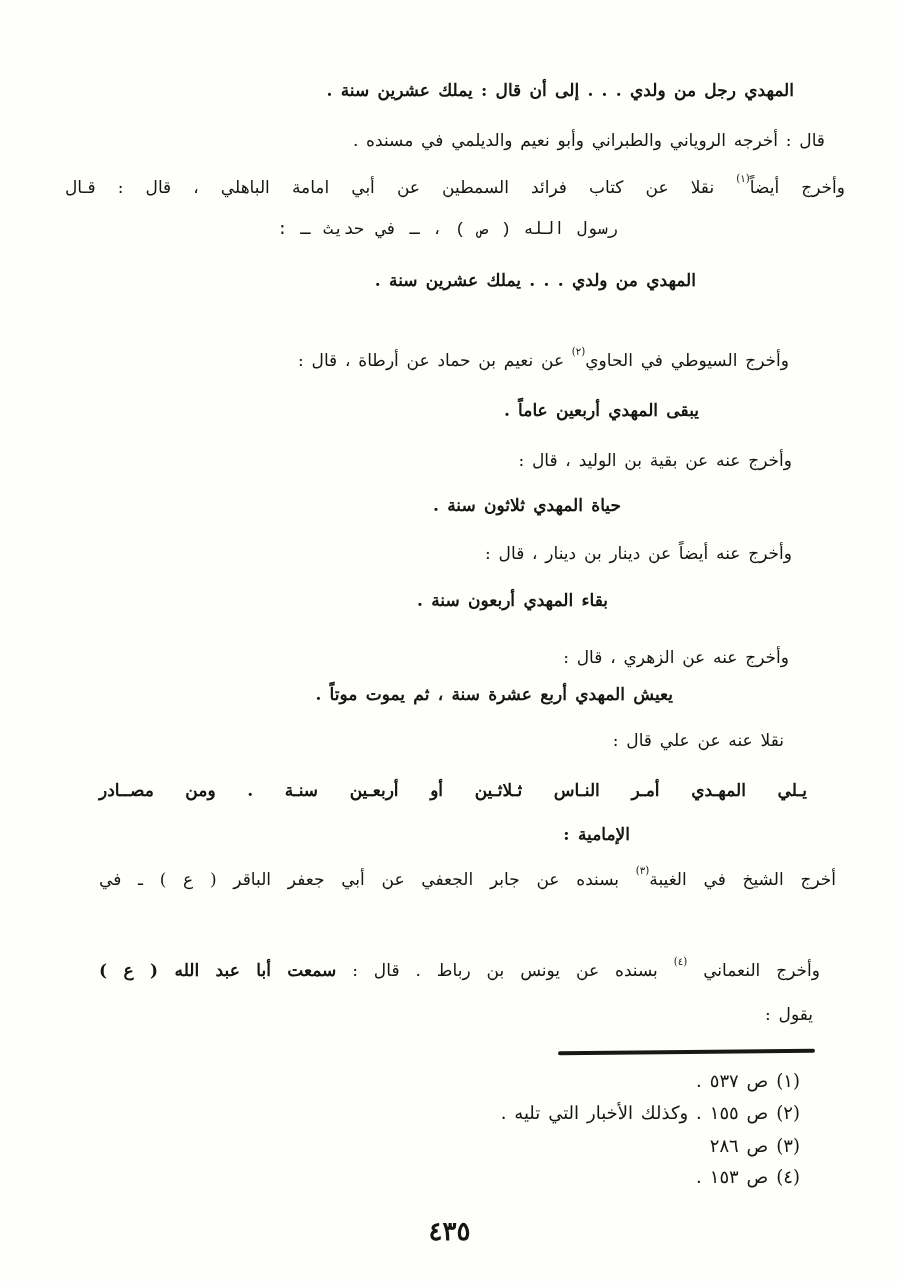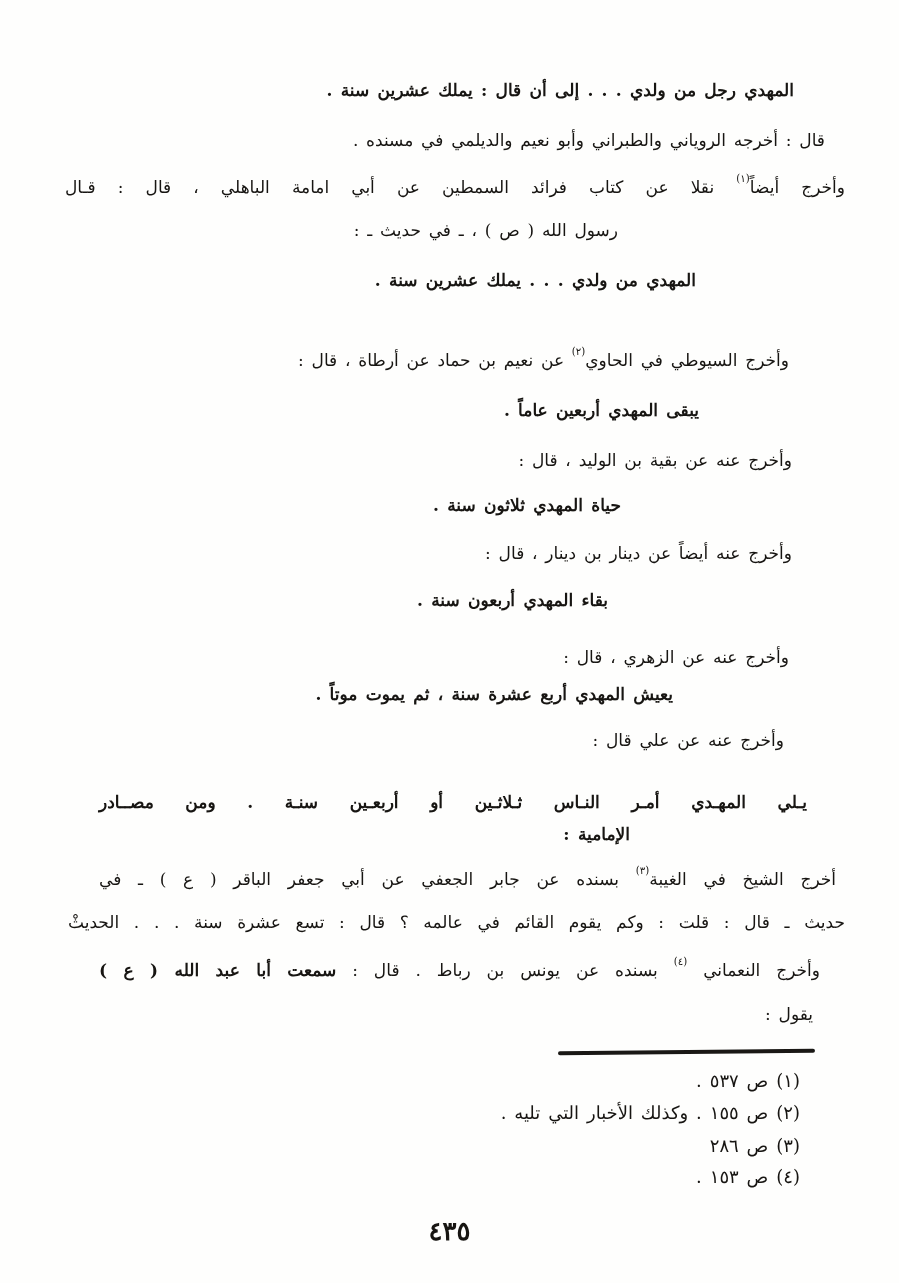--- a/index.html
+++ b/index.html
@@ -64,49 +64,48 @@
 <body>
 
 <div class="page">
 
   <div class="ln b" style="top:75px; right:105px;">المهدي رجل من ولدي . . . إلى أن قال : يملك عشرين سنة .</div>
 
   <div class="ln" style="top:125px; right:74px;">قال : أخرجه الروياني والطبراني وأبو نعيم والديلمي في مسنده .</div>
 
   <div class="ln just" style="top:172px; right:54px; left:65px;"><span>وأخرج أيضاً</span><sup>(١)</sup><span> نقلا عن كتاب فرائد السمطين عن أبي امامة الباهلي ، قال : قـال</span></div>
 
-  <div class="ln" style="top:215px; right:281px;">رسول الله ( ص ) ، ـ في حديث ـ :</div>
+  <div class="ln" style="top:215px; right:281px;font-family:Liberation Mono, monospace;">رسول الله ( ص ) ، ـ في حديث ـ :</div>
 
   <div class="ln b" style="top:265px; right:203px;">المهدي من ولدي . . . يملك عشرين سنة .</div>
 
   <div class="ln" style="top:345px; right:110px;"><span>وأخرج السيوطي في الحاوي</span><sup>(٢)</sup><span> عن نعيم بن حماد عن أرطاة ، قال :</span></div>
 
   <div class="ln b" style="top:395px; right:200px;">يبقى المهدي أربعين عاماً .</div>
 
   <div class="ln" style="top:445px; right:107px;">وأخرج عنه عن بقية بن الوليد ، قال :</div>
 
   <div class="ln b" style="top:490px; right:278px;">حياة المهدي ثلاثون سنة .</div>
 
   <div class="ln" style="top:538px; right:107px;">وأخرج عنه أيضاً عن دينار بن دينار ، قال :</div>
 
   <div class="ln b" style="top:585px; right:291px;">بقاء المهدي أربعون سنة .</div>
 
   <div class="ln" style="top:642px; right:110px;">وأخرج عنه عن الزهري ، قال :</div>
 
   <div class="ln b" style="top:679px; right:226px;">يعيش المهدي أربع عشرة سنة ، ثم يموت موتاً .</div>
 
-  <div class="ln" style="top:725px; right:115px;">وأخرج عنه عن علي قال :</div>
+  <div class="ln" style="top:725px; right:115px;">نقلا عنه عن علي قال :</div>
 
-  <div class="ln b just" style="top:775px; right:92px; left:99px;margin-top:12px;">يـلي المهـدي أمـر النـاس ثـلاثـين أو أربعـين سنـة .  ومن مصــادر</div>
+  <div class="ln b just" style="top:775px; right:92px; left:99px;">يـلي المهـدي أمـر النـاس ثـلاثـين أو أربعـين سنـة .  ومن مصــادر</div>
 
   <div class="ln b" style="top:819px; right:269px;">الإمامية :</div>
 
   <div class="ln just" style="top:864px; right:63px; left:99px;"><span>أخرج الشيخ في الغيبة</span><sup>(٣)</sup><span> بسنده عن جابر الجعفي عن أبي جعفر الباقر ( ع ) ـ في</span></div>
 
-  <div class="ln just" style="top:907px; right:54px; left:68px;">حديث ـ قال : قلت : وكم يقوم القائم في عالمه ؟ قال : تسع عشرة سنة . . . الحديثْ</div>
 
   <div class="ln just" style="top:955px; right:79px; left:99px;"><span>وأخرج النعماني </span><sup>(٤)</sup><span> بسنده عن يونس بن رباط . قال : </span><span class="seg-bold">سمعت أبا عبد الله ( ع )</span></div>
 
   <div class="ln" style="top:999px; right:86px;">يقول :</div>
 
   <div class="fnrule" style="top:1050px; right:84px; width:257px; height:4px;"></div>
 
   <div class="fn" style="top:1069px; right:99px;">(١) ص ٥٣٧ .</div>
   <div class="fn" style="top:1101px; right:99px;">(٢) ص ١٥٥ . وكذلك الأخبار التي تليه .</div>
   <div class="fn" style="top:1134px; right:99px;margin-left:19px;">(٣) ص ٢٨٦</div>

